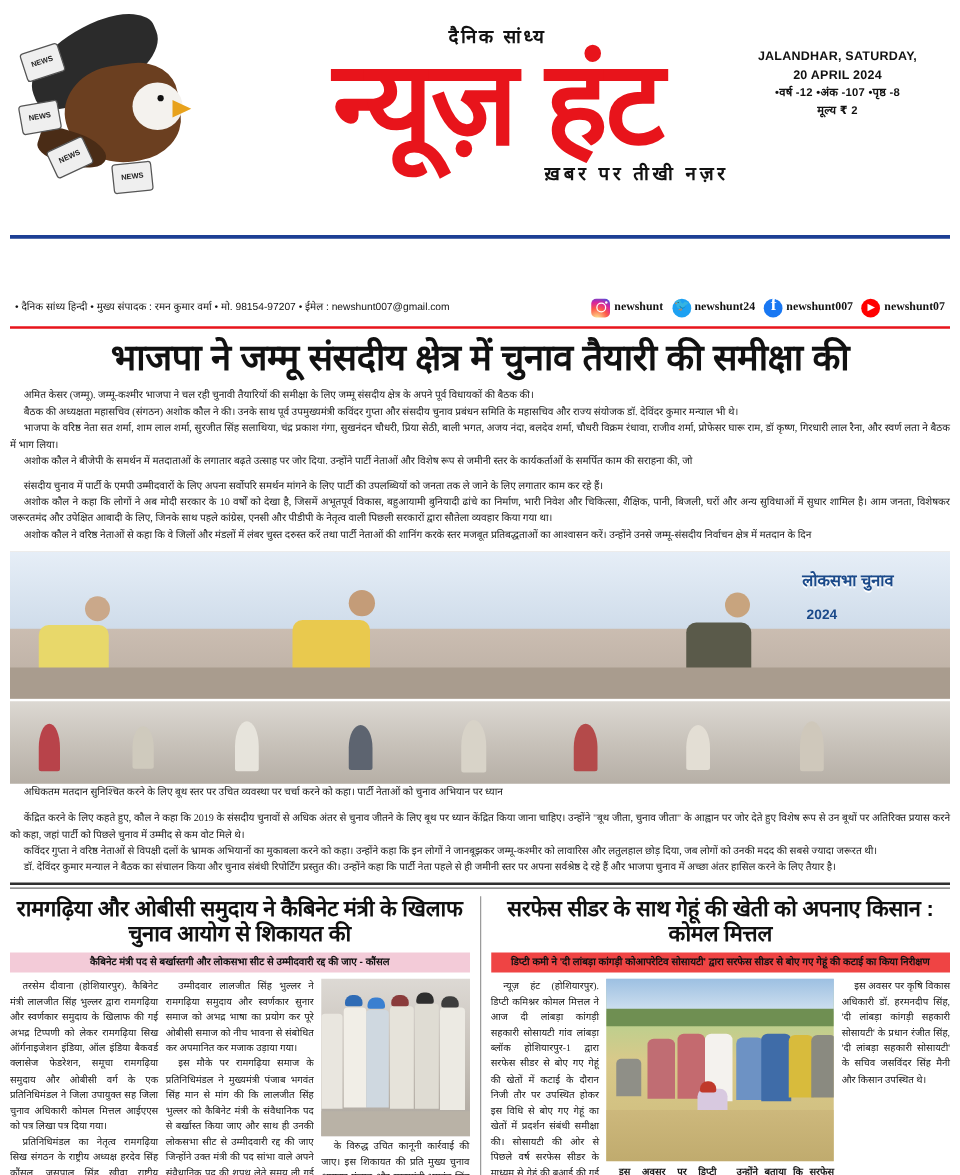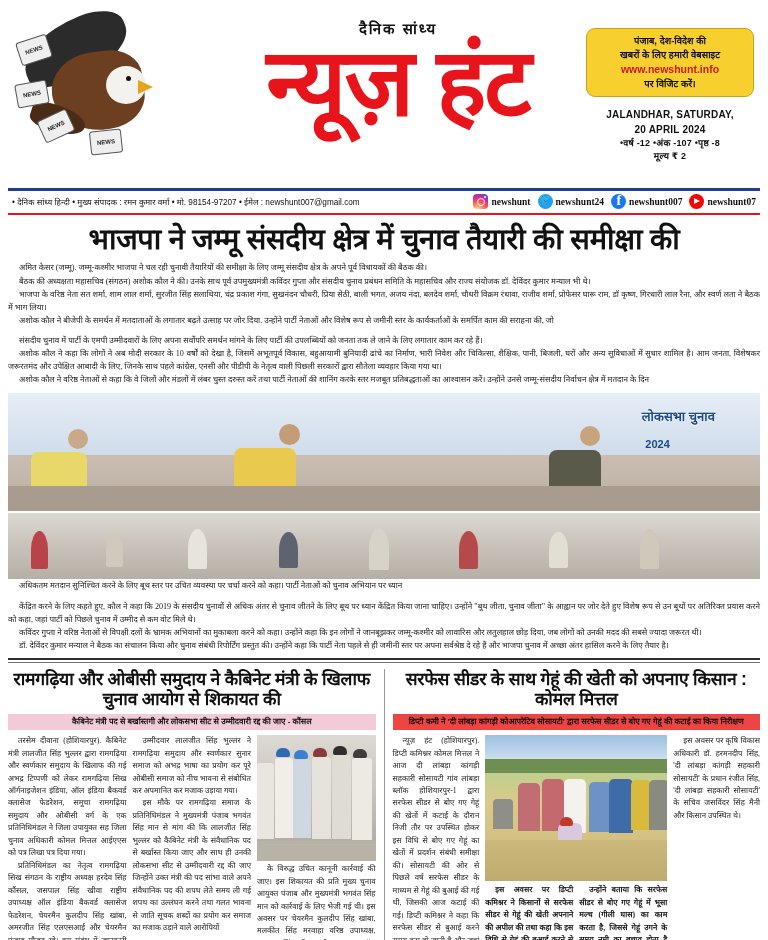--- a/index.html
+++ b/index.html
@@ -52,22 +52,23 @@
     font-size:10px;font-weight:700;color:#111;line-height:1.5;letter-spacing:0.2px;
   }
   .dateline .sub{font-size:9px;font-weight:700;}
   .dateline .price{font-size:9px;font-weight:700;}
 
   
   .strip-wrap{position:relative;margin-top:2px;}
   .rule-blue{height:2.5px;background:#1d3f94;}
   .rule-red{height:2.5px;background:#e8141b;}
   .strip{
-    height:22px;display:flex;align-items:center;justify-content:space-between;
+    height:22px;display:flex;align-items:flex-start;justify-content:space-between;
     padding:0 4px;
+    margin-top:48px;
   }
   .contact{
     font-family:"Liberation Sans","DejaVu Sans",sans-serif;
     font-size:8.2px;color:#111;white-space:nowrap;
   }
   .socials{display:flex;align-items:center;gap:7px;}
   .soc{display:flex;align-items:center;gap:3px;}
   .soc .label{
     font-family:Liberation Serif, serif;
     font-size:9.5px;font-weight:700;color:#111;
@@ -198,29 +199,24 @@
       <div class="eagle-beak"></div>
       <div class="newscoin c1">NEWS</div>
       <div class="newscoin c2">NEWS</div>
       <div class="newscoin c3">NEWS</div>
       <div class="newscoin c4">NEWS</div>
     </div>
 
     <div class="masthead-center">
       <div class="dainik">दैनिक सांध्य</div>
       <div class="logo-word">न्यूज़ हंट</div>
+      <div class="tagline">ख़बर पर तीखी नज़र</div>
     </div>
 
     <div class="masthead-right">
-      <div class="webbox">
-        <div>पंजाब, देश-विदेश की</div>
-        <div>खबरों के लिए हमारी वेबसाइट</div>
-        <div class="url">www.newshunt.info</div>
-        <div>पर विजिट करें।</div>
-      </div>
       <div class="dateline">
         <div>JALANDHAR, SATURDAY,</div>
         <div>20 APRIL 2024</div>
         <div class="sub">•वर्ष -12  •अंक -107  •पृष्ठ -8</div>
         <div class="price">मूल्य ₹ 2</div>
       </div>
     </div>
   </div>
 
   <div class="strip-wrap">

